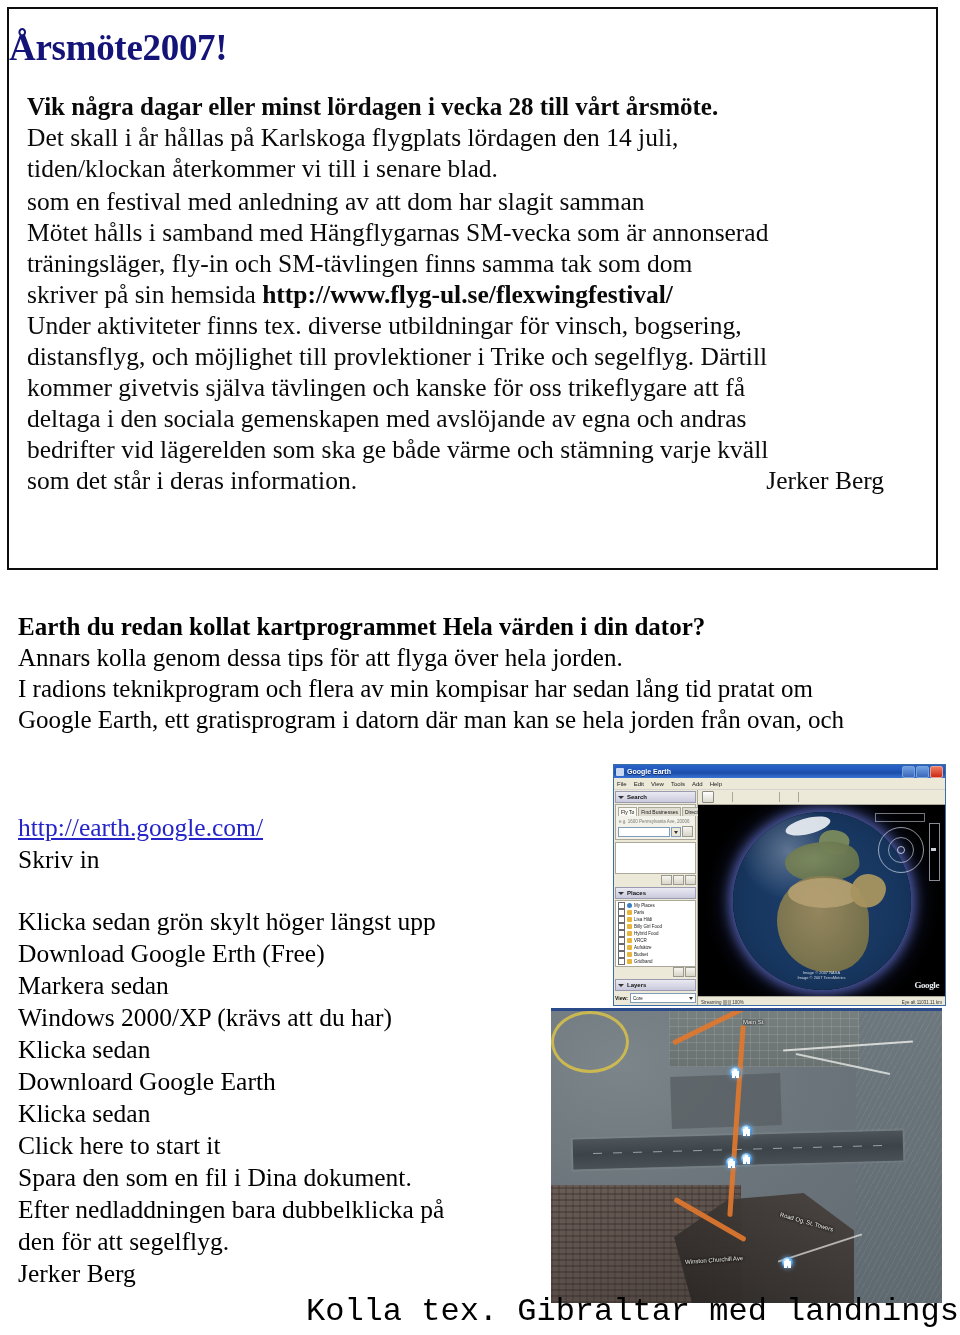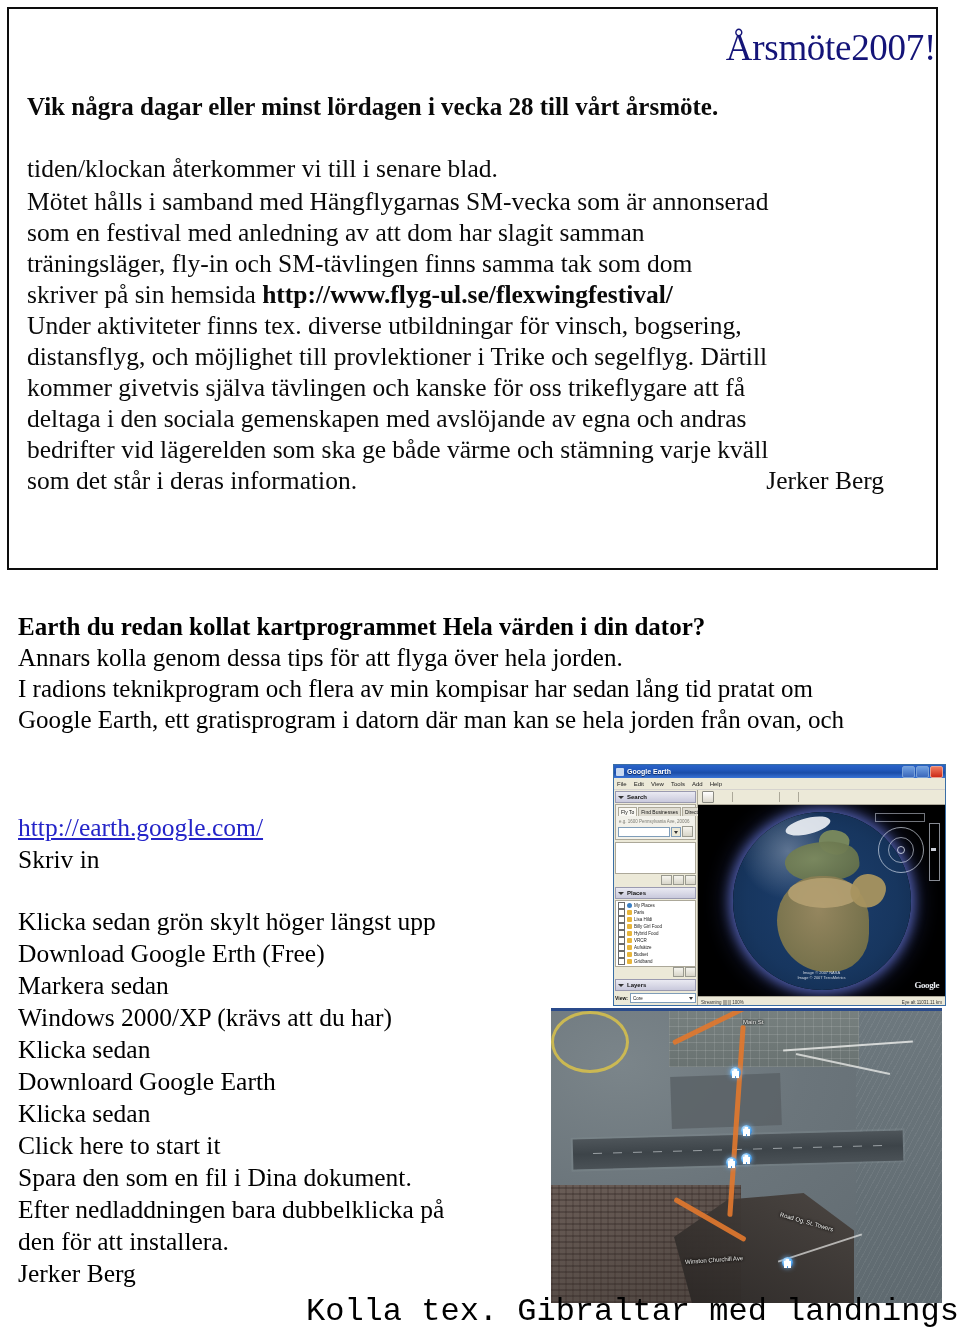--- a/index.html
+++ b/index.html
@@ -22,23 +22,23 @@
     left: 7px;
     top: 7px;
     width: 931px;
     height: 563px;
     border: 2px solid #0d0d0d;
     box-sizing: border-box;
     background: #ffffff;
   }
 
   #newsletter-title {
-    text-align: right;
+    text-align: left;
     color: #141478;
-    font-weight: normal;
+    font-weight: bold;
     font-size: 37px;
     line-height: 1.0;
     margin-top: 20px;
     letter-spacing: -0.3px;
   }
 
   .body-text {
     font-size: 25.5px;
     line-height: 31px;
     color: #0a0a0a;
@@ -682,27 +682,27 @@
 </head>
 <body>
 
 <div id="announcement-box">
 
   <div id="newsletter-title">Årsmöte2007!</div>
 
   <div id="lead-line" class="body-text">Vik några dagar eller minst lördagen i vecka 28 till vårt årsmöte.</div>
 
   <div id="intro-lines" class="body-text">
-    <br>
+    <span class="intro-line">Det skall i år hållas på Karlskoga flygplats lördagen den 14 juli,</span><br>
     <span class="intro-line">tiden/klockan återkommer vi till i senare blad.</span>
   </div>
 
   <div id="body-paragraph" class="body-text">
+    <span class="nowrap-line">som en festival med anledning av att dom har slagit samman</span>
     <span class="nowrap-line">Mötet hålls i samband med Hängflygarnas SM-vecka som är annonserad</span>
-    <span class="nowrap-line">som en festival med anledning av att dom har slagit samman</span>
     <span class="nowrap-line">träningsläger, fly-in och SM-tävlingen finns samma tak som dom</span>
     <span class="nowrap-line"><span>skriver på sin hemsida </span><span class="url-bold">http://www.flyg-ul.se/flexwingfestival/</span></span>
     <span class="nowrap-line">Under aktiviteter finns tex. diverse utbildningar för vinsch, bogsering,</span>
     <span class="nowrap-line">distansflyg, och möjlighet till provlektioner i Trike och segelflyg. Därtill</span>
     <span class="nowrap-line">kommer givetvis själva tävlingen och kanske för oss trikeflygare att få</span>
     <span class="nowrap-line">deltaga i den sociala gemenskapen med avslöjande av egna och andras</span>
     <span class="nowrap-line">bedrifter vid lägerelden som ska ge både värme och stämning varje kväll</span>
   </div>
 
   <div id="signature-line" class="body-text">
@@ -725,21 +725,21 @@
   <div class="instr-line">Klicka sedan grön skylt höger längst upp</div>
   <div class="instr-line">Download Google Erth (Free)</div>
   <div class="instr-line">Markera sedan</div>
   <div class="instr-line">Windows 2000/XP (krävs att du har)</div>
   <div class="instr-line">Klicka sedan</div>
   <div class="instr-line">Downloard Google Earth</div>
   <div class="instr-line">Klicka sedan</div>
   <div class="instr-line">Click here to start it</div>
   <div class="instr-line">Spara den som en fil i Dina dokument.</div>
   <div class="instr-line">Efter nedladdningen bara dubbelklicka på</div>
-  <div class="instr-line">den för att installera.</div>
+  <div class="instr-line">den för att segelflyg.</div>
   <div class="instr-line">Jerker Berg</div>
 </div>
 
 <div id="google-earth-window">
 
   <div id="ge-titlebar">
     <span id="ge-title-icon"></span>
     <span id="ge-title-text">Google Earth</span>
     <span class="ge-caption-btn"></span>
     <span class="ge-caption-btn"></span>

